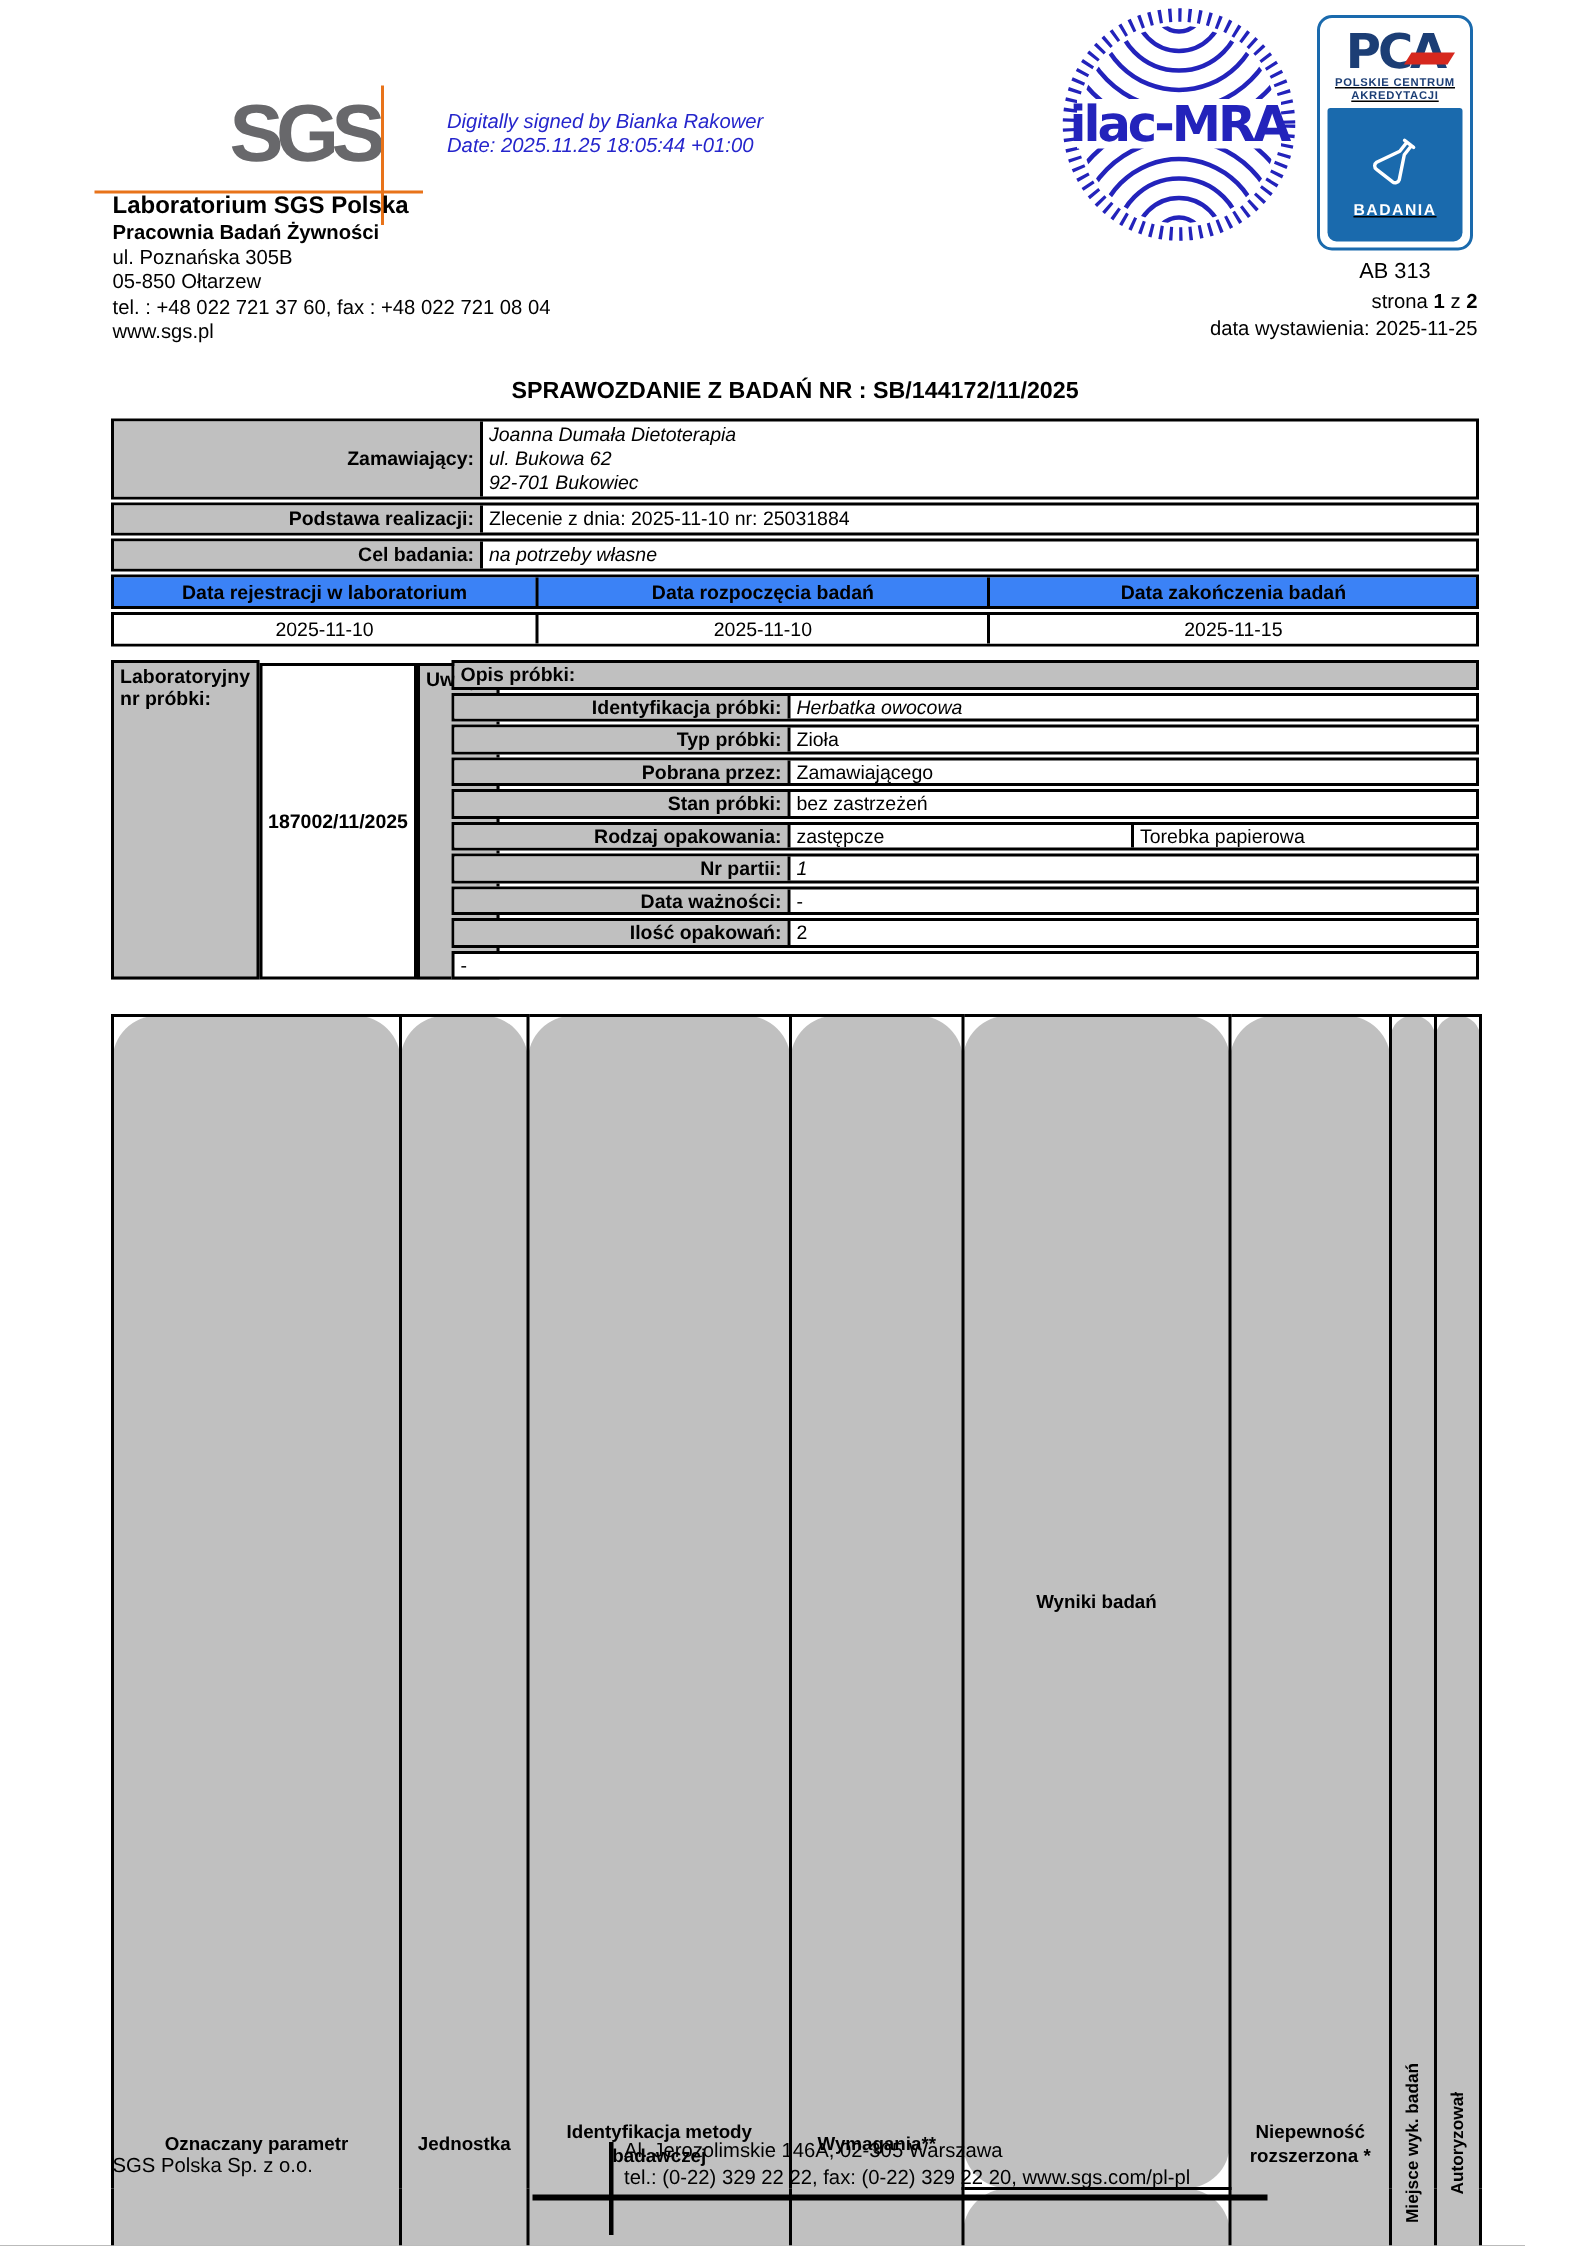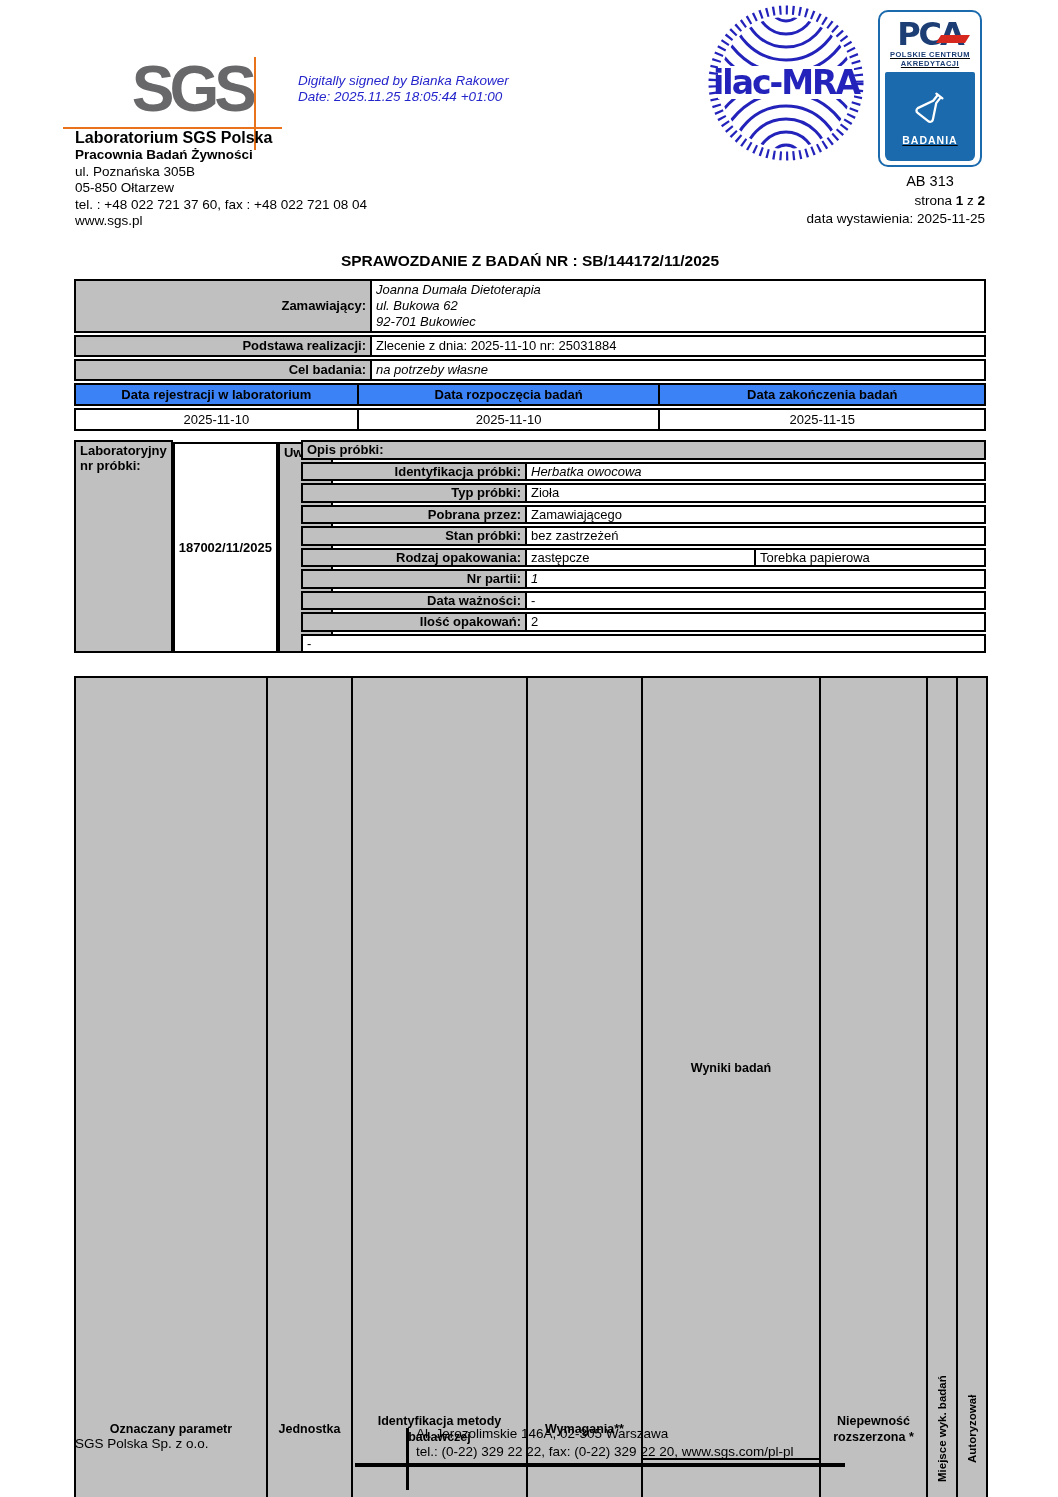--- a/index.html
+++ b/index.html
@@ -10,21 +10,21 @@
     margin: 0 auto;
     background: #ffffff;
     font-family: "Liberation Sans", sans-serif;
     font-size: 13px;
     color: #000;
     overflow: hidden;
   }
   
   .sgs-text {
     position: absolute; left: 60px; top: 50px; width: 192px;
-    font-size: 64px; font-weight: bold; letter-spacing: -5px;
+    font-size: 54px; font-weight: bold; letter-spacing: -5px;
     line-height: 78px; color: #68686b; text-align: right;
   }
   .sgs-hline { position: absolute; left: 63px; top: 127px; width: 219px; height: 2px; background: #e8731a; }
   .sgs-vline { position: absolute; left: 254px; top: 57px; width: 2px; height: 93px; background: #e8731a; }
   .digital-sig {
     position: absolute; left: 298px; top: 73px;
     color: #2525cc; font-style: italic; font-size: 13.5px; line-height: 16px;
   }
   .lab-block { position: absolute; left: 75px; top: 128px; line-height: 16.5px; font-size: 13.5px; }
   .lab-name { font-size: 16px; font-weight: bold; line-height: 19px; }
@@ -52,42 +52,42 @@
   .trow { display: flex; border: 2px solid #000; background: #fff; margin-top: 2px; align-items: stretch; }
   .trow:first-child { margin-top: 0; }
   .cell { padding: 1px 4px; line-height: 16px; }
   .lbl { background: #c0c0c0; font-weight: bold; text-align: right; }
   .lbl-left { background: #c0c0c0; font-weight: bold; text-align: left; }
   .val { flex: 1; }
   .it { font-style: italic; }
   .sep { border-left: 2px solid #000; }
 
   
-  .t1 .lbl { width: 294px; }
+  .t1 .lbl { width: 244px; }
   .t1-dates .dcell { text-align: center; font-weight: bold; background: #3b82f6; padding: 2px 2px; line-height: 15px; }
   .t1-dates .dval { background: #fff; font-weight: normal; }
   .t1-dates .c1 { width: 295px; } .t1-dates .c2 { width: 317px; } .t1-dates .c3 { width: 342px; }
 
   
   .t2 { display: flex; margin-top: 9px; }
   .t2-left { width: 225px; display: flex; flex-direction: row; margin-right: 2px; }
   .t2-left .box { border: 2px solid #000; padding: 1px 4px; line-height: 15px; }
   .t2-left .box + .box { margin-top: 2px; }
   .t2-num { flex: 1; display: flex; align-items: center; justify-content: center; font-weight: bold; }
   .t2-right { flex: 1; display: flex; flex-direction: column; }
   .t2-right .trow { margin-top: 2px; }
   .t2-right .trow:first-child { margin-top: 0; }
   .t2-right .cell { line-height: 14.5px; padding: 1px 4px 0; }
   .t2-right .lbl { width: 222px; }
   .t2-right .v1 { width: 229px; }
 
   
   .results { margin-top: 23px; border-collapse: collapse; width: 912px; table-layout: fixed; }
   .results td { border: 2px solid #000; vertical-align: top; padding: 2px 3px; line-height: 16px; }
-  .results .hd { background: #c0c0c0; font-weight: bold; text-align: center; vertical-align: middle; font-size: 12.5px; }
+  .results .hd { background: #c0c0c0; font-weight: bold; text-align: center; vertical-align: middle; font-size: 12.5px; border-radius: 30px; }
   .results .vert-cell { padding: 2px 0; }
   .vert { writing-mode: vertical-rl; transform: rotate(180deg); margin: 0 auto; font-size: 11.5px; line-height: 13px; height: 100%; }
   .row-h1 { height: 52px; } .row-h2 { height: 48px; }
 
   
   .footer-company { position: absolute; left: 75px; top: 1436px; font-size: 13.5px; }
   .footer-vline { position: absolute; left: 406px; top: 1428px; width: 3px; height: 62px; background: #000; }
   .footer-hline { position: absolute; left: 355px; top: 1463px; width: 490px; height: 3.5px; background: #000; }
   .footer-address { position: absolute; left: 416px; top: 1425px; font-size: 13.5px; line-height: 18px; }
 </style>

